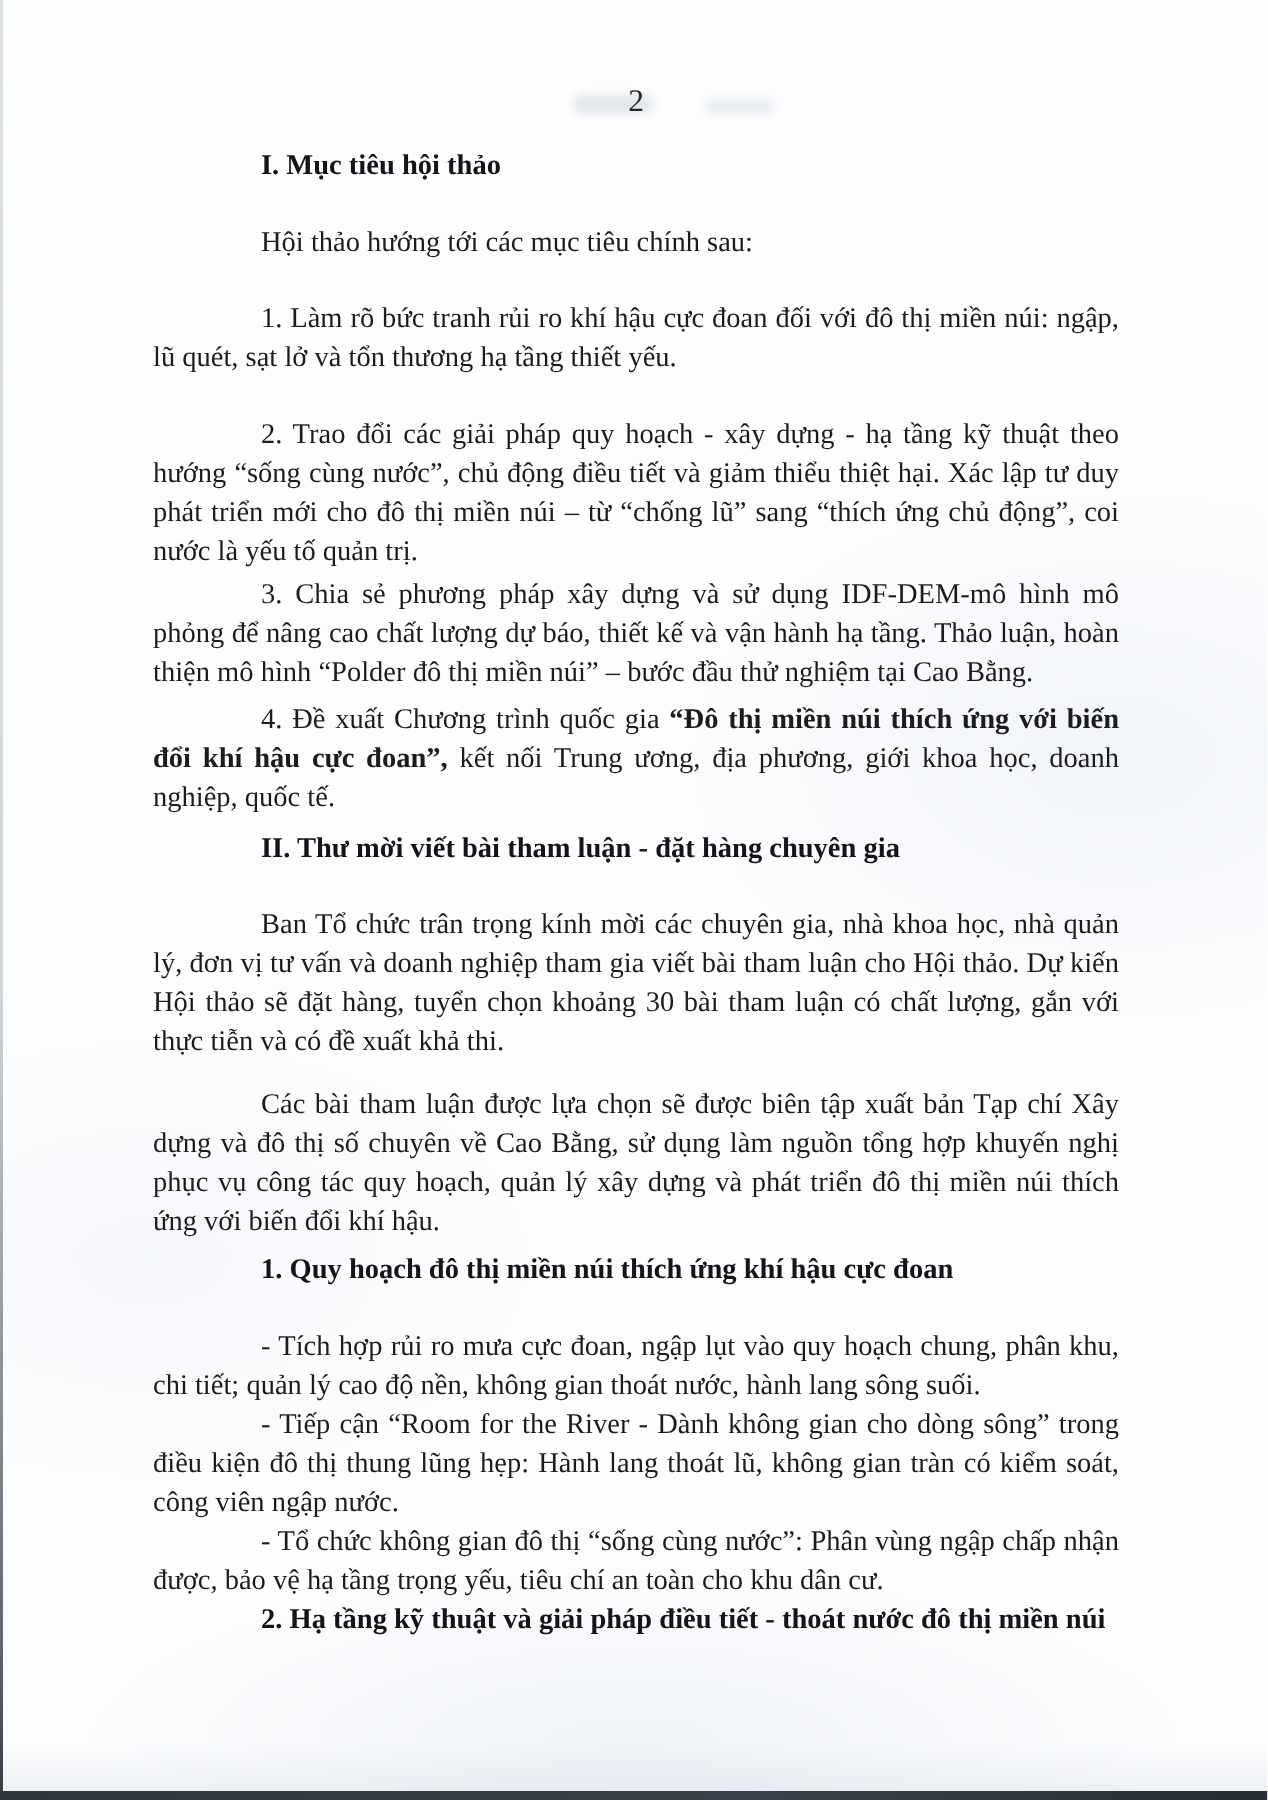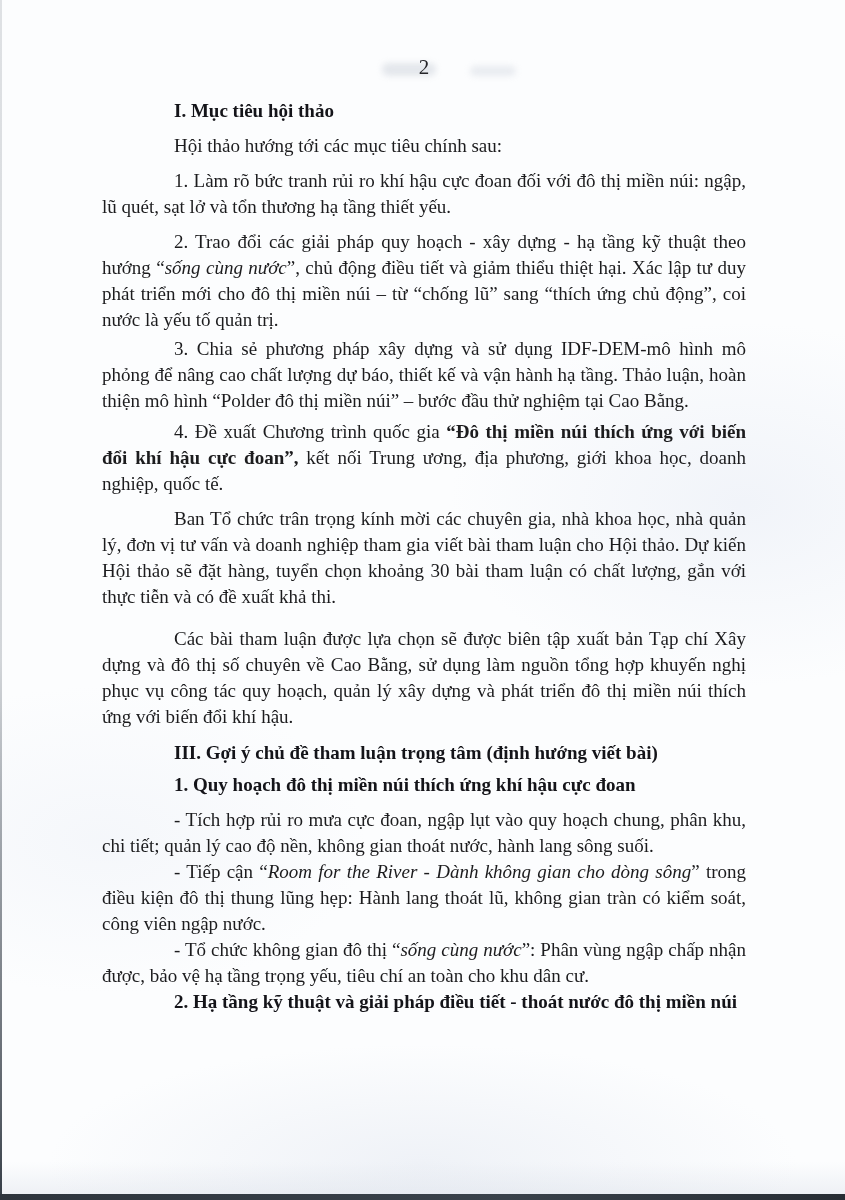--- a/index.html
+++ b/index.html
@@ -43,25 +43,25 @@
     font-size: 21px;
     color: #26262a;
   }
 
   .mt0  { margin-top: 0; }
   .mt3  { margin-top: 3px; }
   .mt4  { margin-top: 16px; }
   .mt5  { margin-top: 5px; }
   .mt6  { margin-top: 6px; }
   .mt8  { margin-top: 8px; }
-  .mt9  { margin-top: 9px; }
+  .mt9  { margin-top: 25px; }
   .mt10 { margin-top: 10px; }
   .mt18 { margin-top: 18px; }
 
-  .seg-italic { font-style: italic; }
+  .seg-italic { }
   .seg-bold   { font-weight: bold; }
 
   
   .smudge {
     position: absolute;
     filter: blur(3px);
     border-radius: 6px;
   }
   .smudge-a { left: 382px; top: 63px; width: 54px; height: 13px; background: #c6ccd6; opacity: 0.45; }
   .smudge-b { left: 470px; top: 66px; width: 46px; height: 10px; background: #ccd2dc; opacity: 0.40; }
@@ -106,26 +106,26 @@
     <p class="body mt9">Hội thảo hướng tới các mục tiêu chính sau:</p>
 
     <p class="body mt9">1. Làm rõ bức tranh rủi ro khí hậu cực đoan đối với đô thị miền núi: ngập, lũ quét, sạt lở và tổn thương hạ tầng thiết yếu.</p>
 
     <p class="body mt9"><span>2. Trao đổi các giải pháp quy hoạch - xây dựng - hạ tầng kỹ thuật theo hướng “</span><span class="seg-italic">sống cùng nước</span><span>”, chủ động điều tiết và giảm thiểu thiệt hại. Xác lập tư duy phát triển mới cho đô thị miền núi – từ “chống lũ” sang “thích ứng chủ động”, coi nước là yếu tố quản trị.</span></p>
 
     <p class="body mt3">3. Chia sẻ phương pháp xây dựng và sử dụng IDF-DEM-mô hình mô phỏng để nâng cao chất lượng dự báo, thiết kế và vận hành hạ tầng. Thảo luận, hoàn thiện mô hình “Polder đô thị miền núi” – bước đầu thử nghiệm tại Cao Bằng.</p>
 
     <p class="body mt5"><span>4. Đề xuất Chương trình quốc gia </span><span class="seg-bold">“Đô thị miền núi thích ứng với biến đổi khí hậu cực đoan”,</span><span> kết nối Trung ương, địa phương, giới khoa học, doanh nghiệp, quốc tế.</span></p>
 
+    <p class="h mt8">II. Thư mời viết bài tham luận - đặt hàng chuyên gia</p>
 
     <p class="body mt9">Ban Tổ chức trân trọng kính mời các chuyên gia, nhà khoa học, nhà quản lý, đơn vị tư vấn và doanh nghiệp tham gia viết bài tham luận cho Hội thảo. Dự kiến Hội thảo sẽ đặt hàng, tuyển chọn khoảng 30 bài tham luận có chất lượng, gắn với thực tiễn và có đề xuất khả thi.</p>
 
     <p class="body mt4">Các bài tham luận được lựa chọn sẽ được biên tập xuất bản Tạp chí Xây dựng và đô thị số chuyên về Cao Bằng, sử dụng làm nguồn tổng hợp khuyến nghị phục vụ công tác quy hoạch, quản lý xây dựng và phát triển đô thị miền núi thích ứng với biến đổi khí hậu.</p>
 
-    <p class="h mt10">III. Gợi ý chủ đề tham luận trọng tâm (định hướng viết bài)</p>
 
 
     <p class="h mt6">1. Quy hoạch đô thị miền núi thích ứng khí hậu cực đoan</p>
 
     <p class="body mt9">- Tích hợp rủi ro mưa cực đoan, ngập lụt vào quy hoạch chung, phân khu, chi tiết; quản lý cao độ nền, không gian thoát nước, hành lang sông suối.</p>
 
     <p class="body mt0"><span>- Tiếp cận “</span><span class="seg-italic">Room for the River - Dành không gian cho dòng sông</span><span>” trong điều kiện đô thị thung lũng hẹp: Hành lang thoát lũ, không gian tràn có kiểm soát, công viên ngập nước.</span></p>
 
     <p class="body mt0"><span>- Tổ chức không gian đô thị “</span><span class="seg-italic">sống cùng nước</span><span>”: Phân vùng ngập chấp nhận được, bảo vệ hạ tầng trọng yếu, tiêu chí an toàn cho khu dân cư.</span></p>
 

